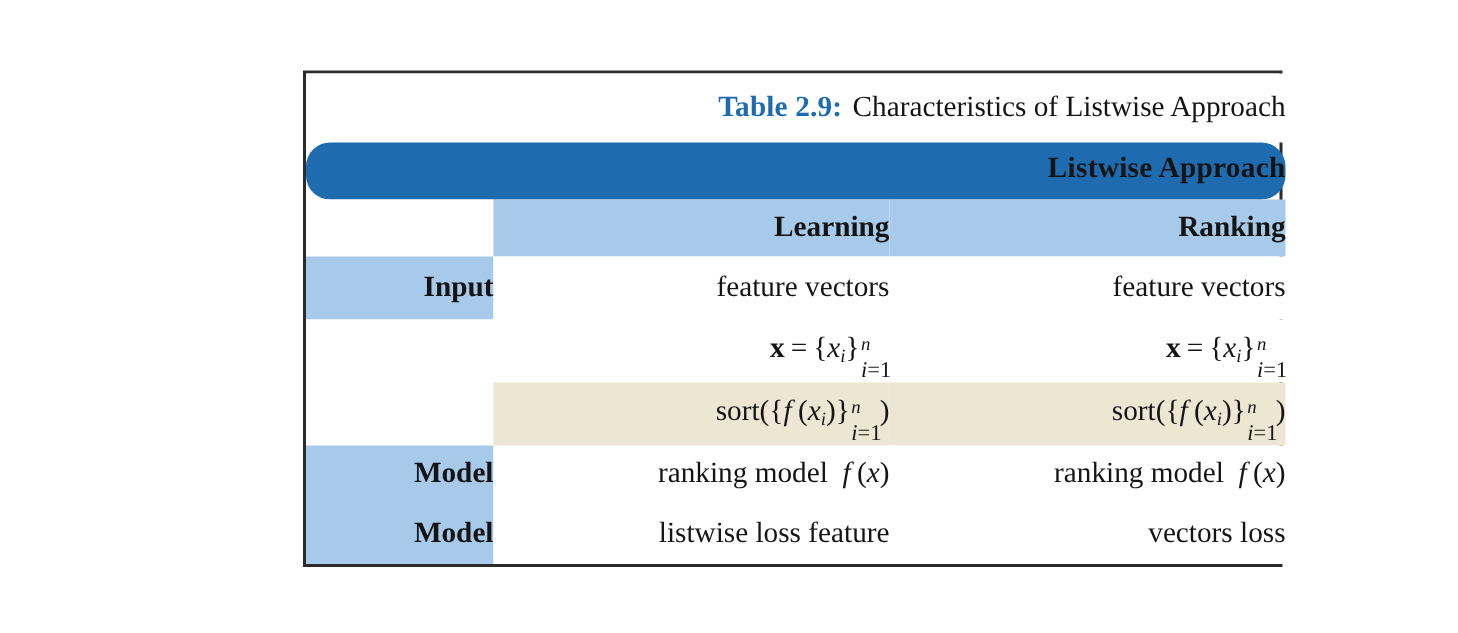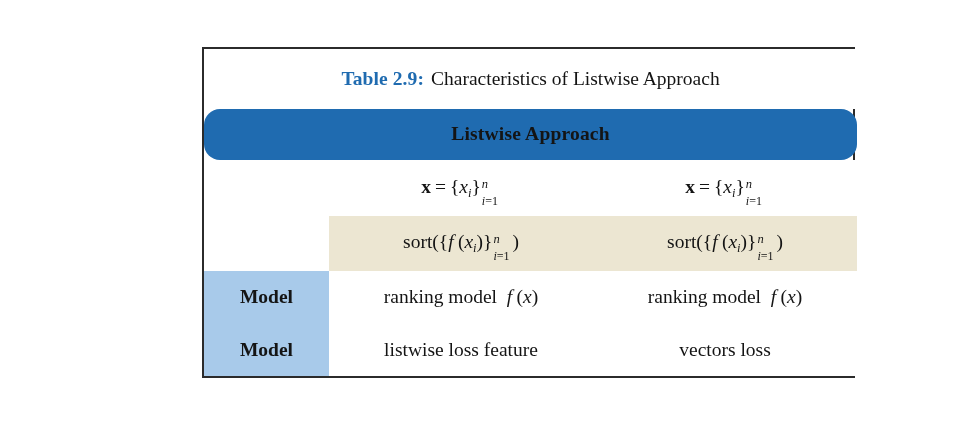--- a/index.html
+++ b/index.html
@@ -22,21 +22,21 @@
 
   table.tbl{
     width:100%;
     height:100%;
     border-collapse:collapse;
     table-layout:fixed;
   }
   table.tbl td{
     padding:0;
     margin:0;
-    text-align:center;
+    text-align:right;
     vertical-align:middle;
     color:#141414;
     font-size:19.5px;
     line-height:1.05;
   }
 
   col.c-label{width:125px;}
   col.c-learn{width:264px;}
   col.c-rank{width:264px;}
 
@@ -112,21 +112,21 @@
   }
   .sup-n{
     position:absolute;
     left:1px; top:-15px;
     font-size:12.5px;
     font-style:italic;
   }
   .sub-i1{
     position:absolute;
     left:1px; top:2px;
-    font-size:12px;
+    font-size:15px;
     font-style:italic;
     white-space:nowrap;
   }
   .sub-i1 .eqn{font-style:normal;}
   .pad-sub{display:inline-block;width:20px;}
   .isub{
     font-size:12.5px;
     font-style:italic;
     vertical-align:-0.28em;
   }
@@ -148,21 +148,31 @@
         <tr>
           <td class="caption-cell" colspan="3">
             <span class="cap-num">Table 2.9:</span><span class="cap-txt">Characteristics of Listwise Approach</span>
           </td>
         </tr>
 
         <tr>
           <td class="banner-cell" colspan="3">Listwise Approach</td>
         </tr>
 
-
+        <tr>
+          <td class="sub-blank"></td>
+          <td class="sub-head">Learning</td>
+          <td class="sub-head">Ranking</td>
+        </tr>
+
+        <tr>
+          <td class="lbl r-tall">Input</td>
+          <td class="cell-white r-tall">feature vectors</td>
+          <td class="cell-white r-tall">feature vectors</td>
+        </tr>
 
         <tr>
           <td class="lbl-blank r-tall"></td>
           <td class="cell-white r-tall">
             <span class="math">
               <span class="mb">x</span><span class="op">=</span>{<span class="mi">x</span><span class="isub">i</span>}<span class="subsup"><span class="sup-n">n</span><span class="sub-i1"><span class="mi">i</span><span class="eqn">=1</span></span></span><span class="pad-sub"></span>
             </span>
           </td>
           <td class="cell-white r-tall">
             <span class="math">

